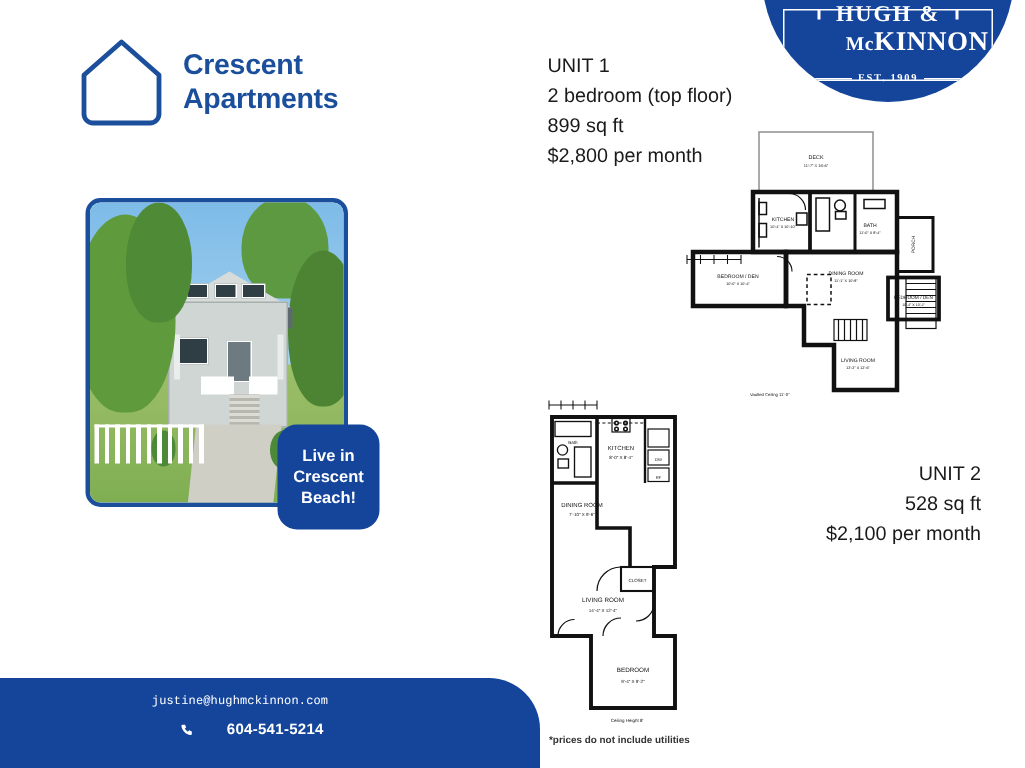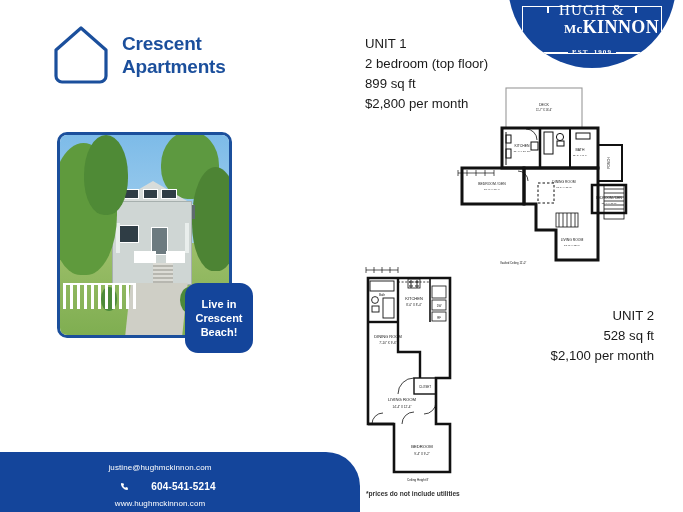--- a/index.html
+++ b/index.html
@@ -35,21 +35,21 @@
     border-radius: 0 0 84px 84px;
     overflow: hidden;
   }
   #brand-inner {
     position: absolute; left: 14px; top: 50px;
     width: 140px; height: 48px;
     border: 1.6px solid #ffffff;
     display: flex; flex-direction: column; align-items: center; justify-content: center;
   }
   #brand-line1 {
-    color: #fff; font-family: "Liberation Serif", serif; font-weight: normal;
+    color: #fff; font-family: "Liberation Serif", serif; font-weight: bold;
     font-size: 15px; letter-spacing: 1.2px; line-height: 1; margin-top: -1px;
     position: relative;
   }
   #brand-line2 {
     color: #fff; font-family: "Liberation Serif", serif; font-weight: bold;
     font-size: 18px; letter-spacing: 0.4px; line-height: 1.05; margin-left: 39px;
   }
   #brand-line2 .sm { font-size: 13px; }
   #brand-est-wrap { display: flex; align-items: center; gap: 4px; margin-top: 12px; width: 120px; }
   #brand-est-wrap .rule { flex: 1; height: 1px; background: #ffffff; }
@@ -135,21 +135,21 @@
     position: absolute; left: -40px; top: 452px;
     width: 400px; height: 70px;
     background: #14459b;
     border-radius: 34px 34px 0 0;
     padding-top: 12px;
   }
   #footer-inner { margin-left: 40px; width: 320px; text-align: center; }
   .foot-line { color: #ffffff; font-size: 8px; line-height: 1.1; letter-spacing: 0.1px; }
   #foot-phone-row { display: flex; align-items: center; justify-content: center; gap: 22px; margin: 8px 0; padding-left: 16px; }
   #foot-phone { color: #ffffff; font-size: 10px; font-weight: bold; letter-spacing: 0.2px; }
-  #footer-email { margin-bottom: 0; }
+  #footer-email { margin-bottom: 0; font-family: Liberation Mono, monospace; }
   #footer-web { margin-top: 0; }
 
   
   .plan { position: absolute; }
   #plan-top { left: 452px; top: 85px; width: 180px; height: 180px; }
   #plan-bottom { left: 358px; top: 262px; width: 122px; height: 226px; }
   .plan svg { display: block; }
   #disclaimer {
     position: absolute; left: 366px; top: 490px;
     font-size: 6.6px; font-weight: bold; color: #333;
@@ -237,21 +237,20 @@
 
   <div id="footer">
     <div id="footer-inner">
       <div class="foot-line" id="footer-email">justine@hughmckinnon.com</div>
       <div id="foot-phone-row">
         <svg width="9" height="9" viewBox="0 0 16 16">
           <path d="M3 2 L6 2 L7.3 5.2 L5.7 6.6 a9 9 0 0 0 3.7 3.7 L10.8 8.7 L14 10 L14 13 a1.3 1.3 0 0 1 -1.5 1.3 C7 13.6 2.4 9 1.7 3.5 A1.3 1.3 0 0 1 3 2 Z" fill="#ffffff"></path>
         </svg>
         <span id="foot-phone">604-541-5214</span>
       </div>
-      <div class="foot-line" id="footer-web">www.hughmckinnon.com</div>
     </div>
   </div>
 
   <div class="plan" id="plan-top">
     <svg width="180" height="180" viewBox="0 0 180 180">
       <g fill="none" stroke="#111" stroke-width="1">
 
         <g stroke="#111" stroke-width="0.7">
           <line x1="6" y1="88" x2="42" y2="88"></line>
           <line x1="6" y1="85" x2="6" y2="91"></line>

